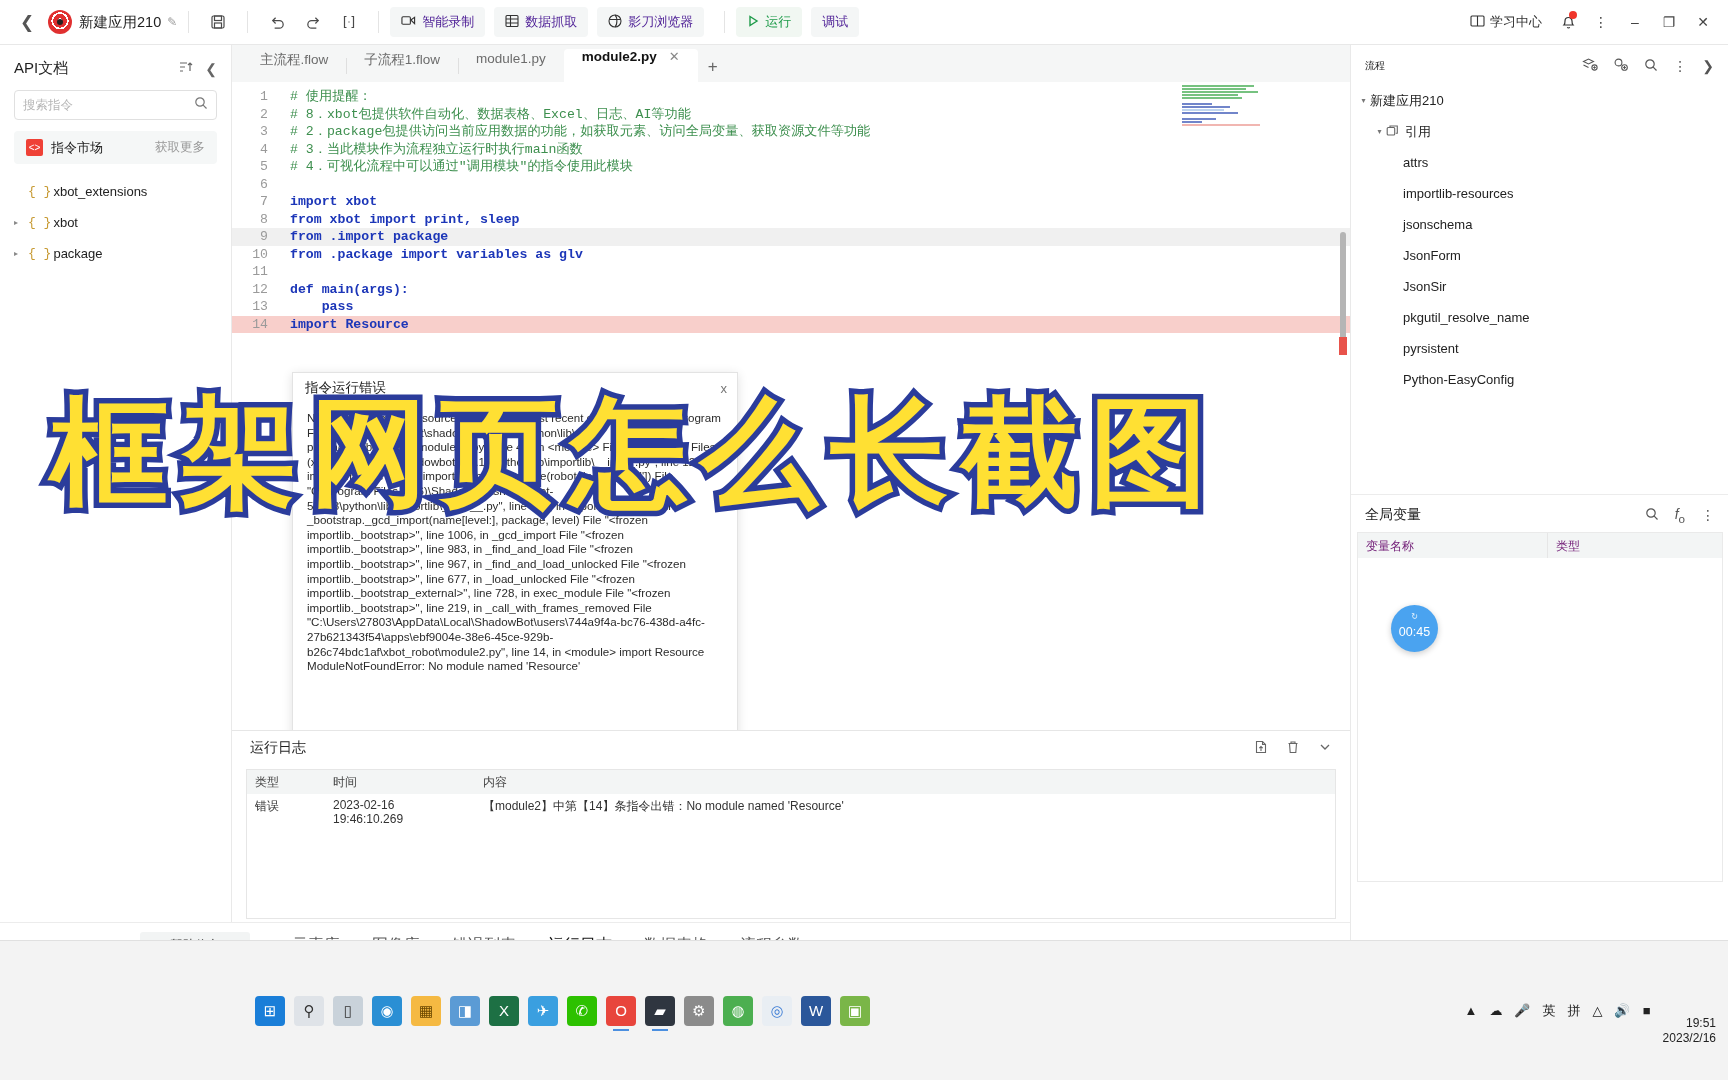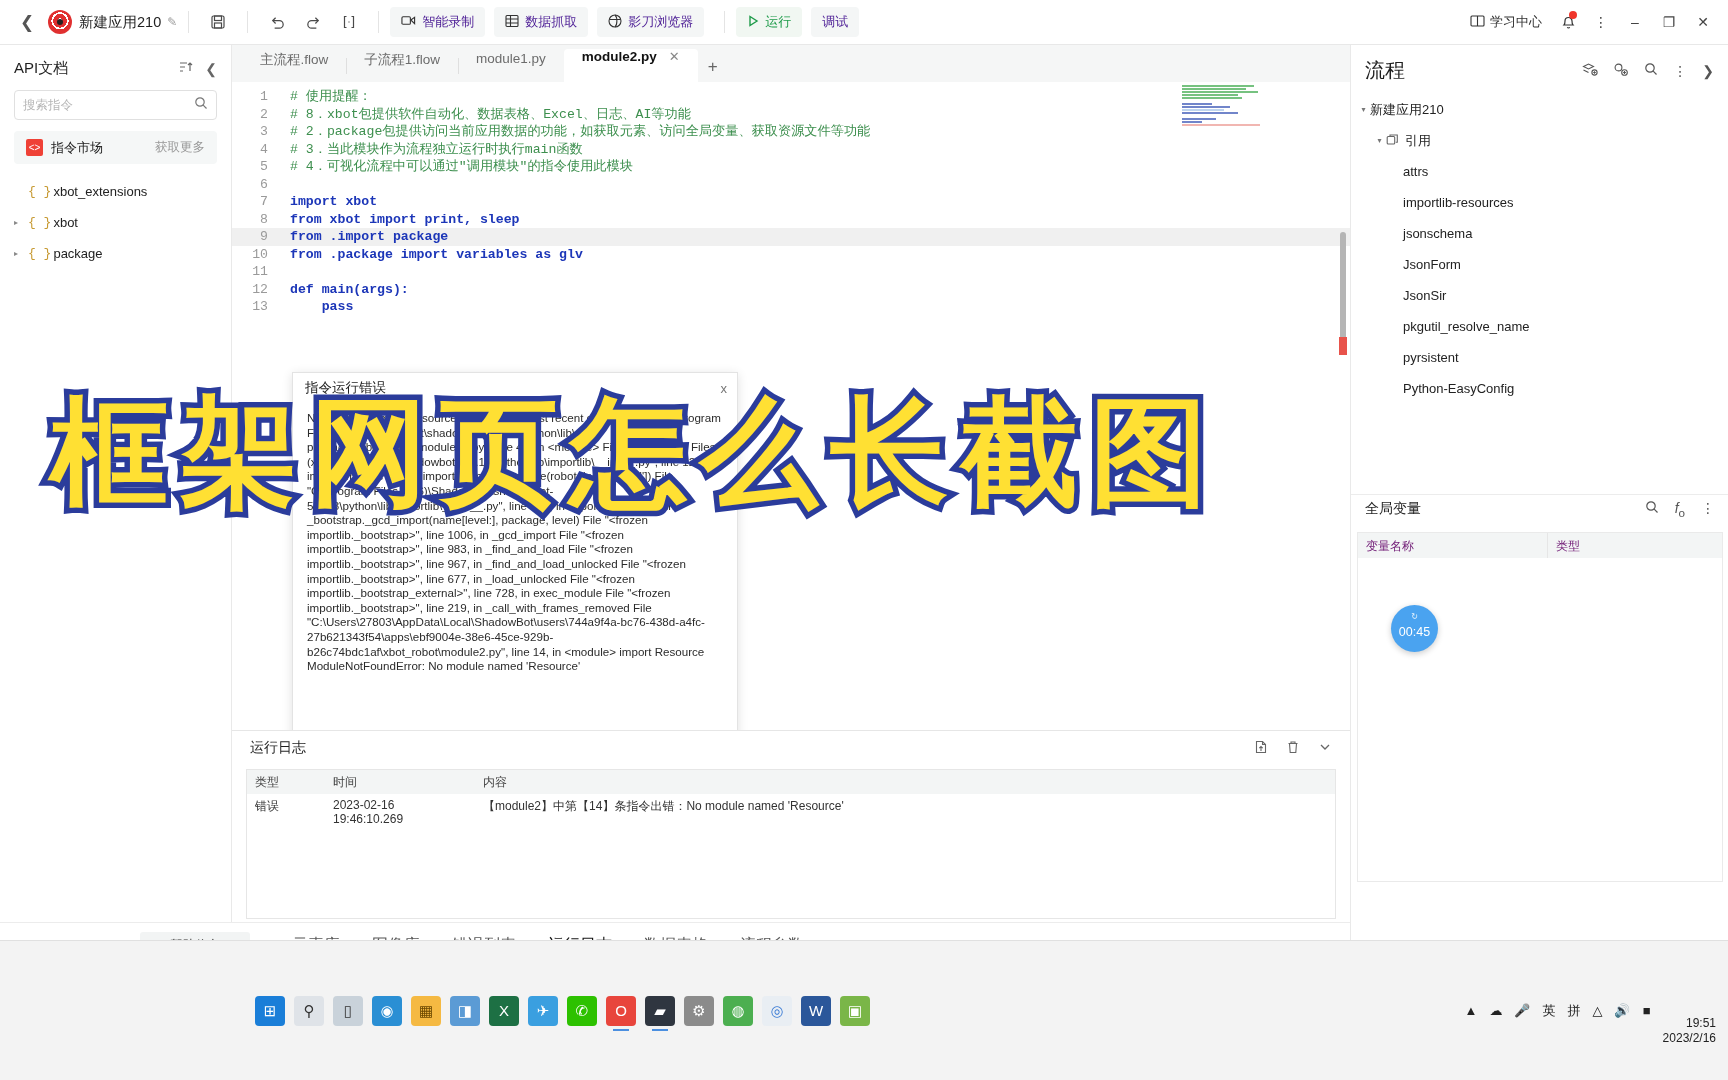--- a/index.html
+++ b/index.html
@@ -127,28 +127,28 @@
               display: flex; align-items: center; justify-content: center; font-size: 12.5px; color: #333; cursor: pointer; }
   .btab { font-size: 16px; color: #555; padding: 0 16px; cursor: pointer; position: relative; height: 45px;
           display: flex; align-items: center; }
   .btab.active { color: #111; }
   .btab.active:after { content: ""; position: absolute; left: 16px; right: 16px; bottom: 8px; height: 2px; background: #2b8cf0; }
 
   
   .right-panel { position: absolute; left: 1350px; top: 45px; width: 378px; height: 895px;
                  background: #fff; border-left: 1px solid #e9e9e9; }
   .rp-head { display: flex; align-items: center; padding: 12px 14px 6px 14px; }
-  .rp-head .t { font-size: 20px; color: #1f1f1f; flex: 1; }
+  .rp-head .t { font-size: 10px; color: #1f1f1f; flex: 1; }
   .rp-head .ic { color: #555; font-size: 14px; margin-left: 15px; cursor: pointer; }
   .flow-tree { padding-top: 4px; }
   .ft-row { display: flex; align-items: center; height: 31px; font-size: 13px; color: #222; cursor: pointer; }
   .ft-row .car { width: 13px; color: #777; font-size: 8px; text-align: center; }
   .ft-row .ic { margin-right: 6px; color: #666; font-size: 12px; }
   .rp-divider { position: absolute; left: 0; top: 449px; width: 378px; height: 1px; background: #ececec; }
-  .gv-head { position: absolute; left: 0; top: 455px; width: 378px; display: flex; align-items: flex-start;
+  .gv-head { position: absolute; left: 0; top: 455px; width: 378px; display: flex; align-items: center;
              padding: 0 14px; height: 30px; }
   .gv-head .t { font-size: 14px; color: #1f1f1f; flex: 1; }
   .gv-head .ic { color: #555; font-size: 14px; margin-left: 16px; cursor: pointer; }
   .gv-table { position: absolute; left: 6px; top: 487px; width: 366px; height: 350px;
               border: 1px solid #eaeaea; }
   .gv-thead { display: flex; height: 25px; background: #f3f5f5; font-size: 12px; color: #701a75; }
   .gv-thead div { padding: 5px 8px; }
   .gv-c1 { width: 190px; border-right: 1px solid #e6e6e6; }
   .timer-badge { position: absolute; left: 40px; top: 560px; width: 47px; height: 47px; border-radius: 50%;
                  background: #4aa3f0; color: #fff; font-size: 12.5px; display: flex; align-items: center;
@@ -343,20 +343,21 @@
       <div class="cl"><span class="ln">4</span><span class="tx cm"># 3．当此模块作为流程独立运行时执行main函数</span></div>
       <div class="cl"><span class="ln">5</span><span class="tx cm"># 4．可视化流程中可以通过"调用模块"的指令使用此模块</span></div>
       <div class="cl"><span class="ln">6</span><span class="tx"></span></div>
       <div class="cl"><span class="ln">7</span><span class="tx kw">import xbot</span></div>
       <div class="cl"><span class="ln">8</span><span class="tx kw">from xbot import print, sleep</span></div>
       <div class="cl hl-gray"><span class="ln">9</span><span class="tx kw">from .import package</span></div>
       <div class="cl"><span class="ln">10</span><span class="tx kw">from .package import variables as glv</span></div>
       <div class="cl"><span class="ln">11</span><span class="tx"></span></div>
       <div class="cl"><span class="ln">12</span><span class="tx kw">def main(args):</span></div>
       <div class="cl"><span class="ln">13</span><span class="tx kw">    pass</span></div>
+      <div class="cl hl-err"><span class="ln">14</span><span class="tx kw">import Resource</span></div>
     </div>
 
     <div class="mini">
       <i style="background:#6fbf7a;width:72px"></i>
         <i style="background:#6fbf7a;width:64px"></i>
       <i style="background:#6fbf7a;width:76px"></i>
         <i style="background:#6fbf7a;width:56px"></i>
       <i style="background:#6fbf7a;width:60px"></i>
         <i style="background:transparent;width:0"></i>
       <i style="background:#6a7fc8;width:30px"></i>

